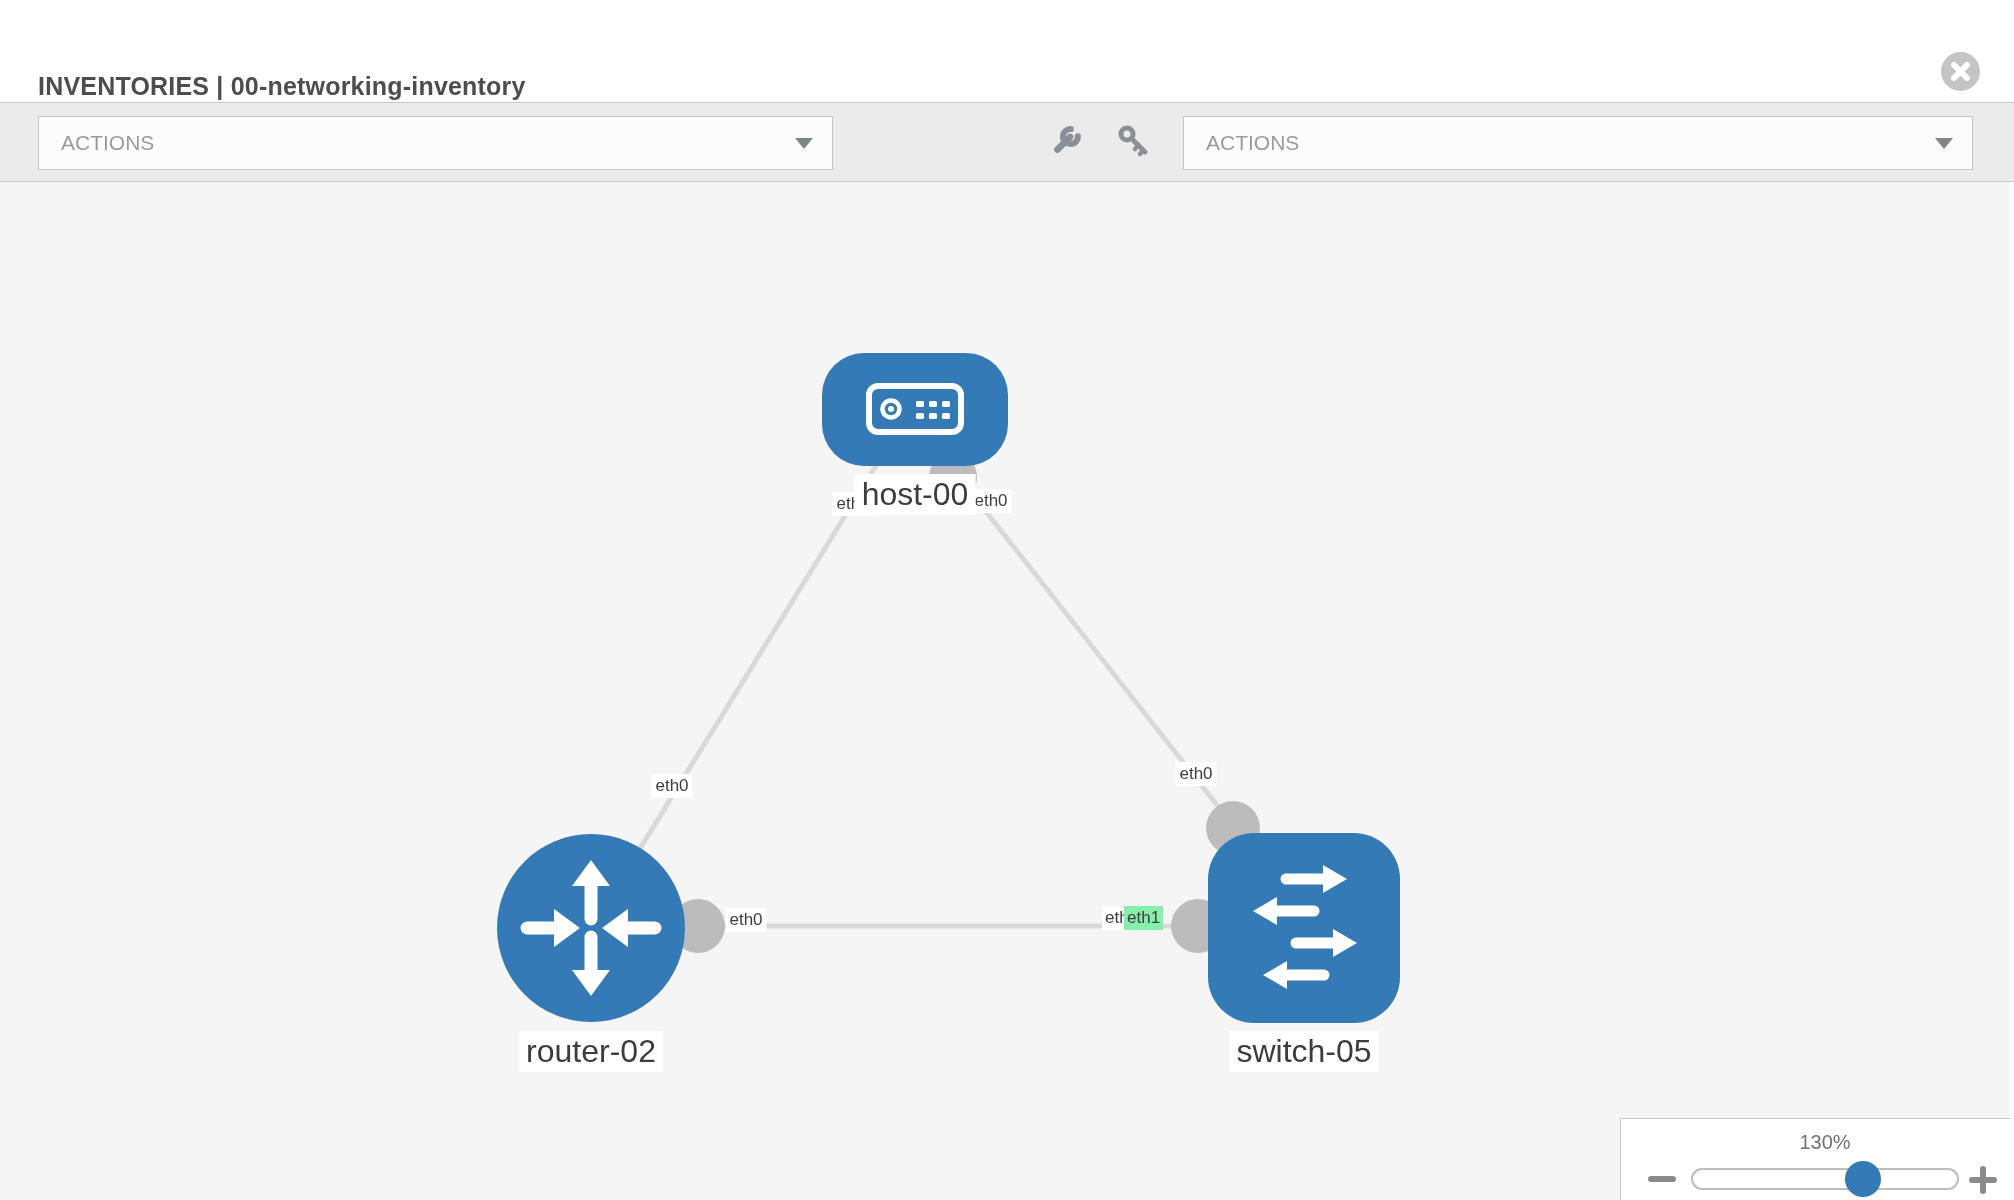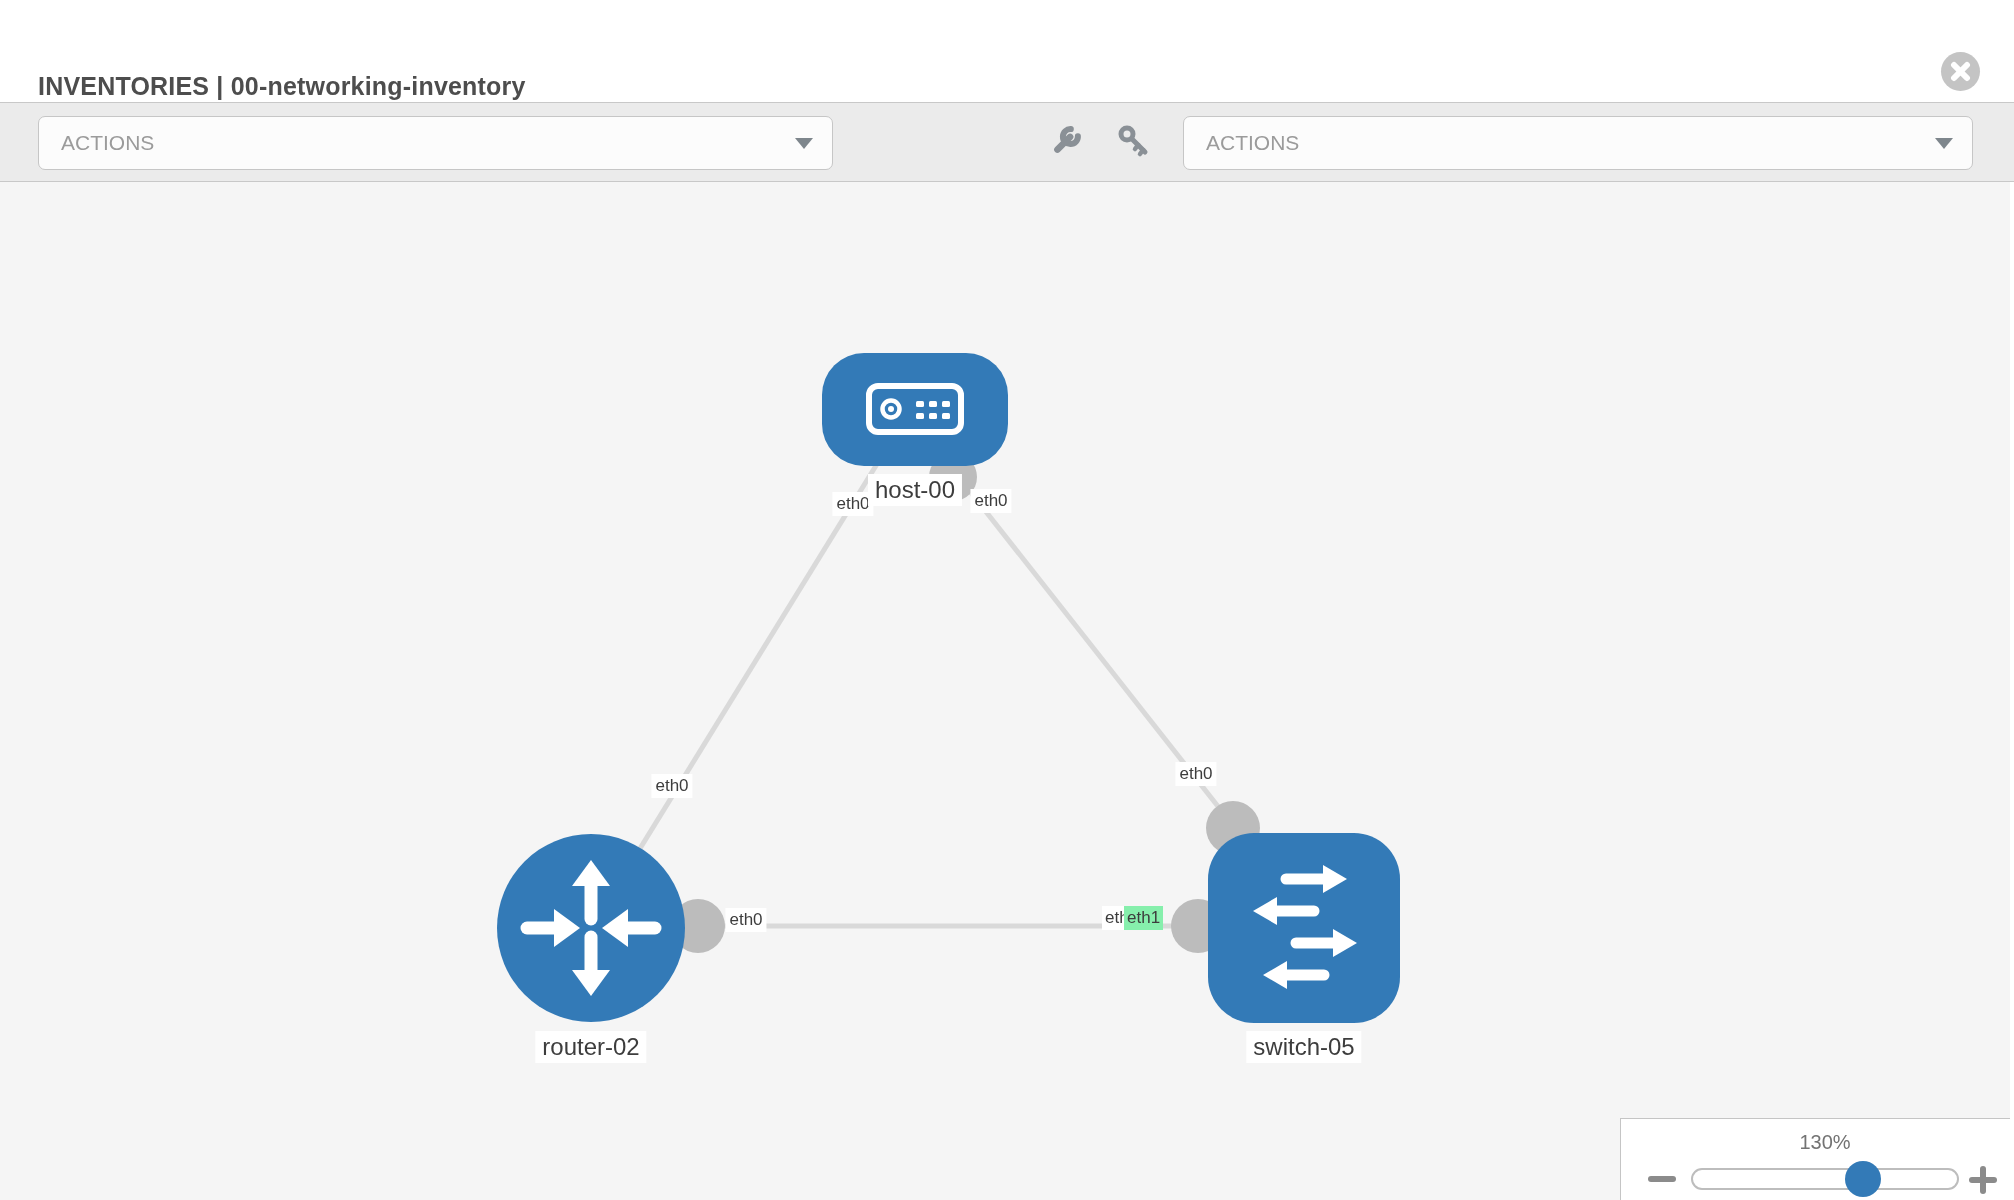--- a/index.html
+++ b/index.html
@@ -22,21 +22,21 @@
     display:flex; align-items:center; justify-content:center;
   }
 
   
   .toolbar {
     position:absolute; top:66px; left:0; right:0; height:80px;
     background:#ebebeb; border-top:1px solid #c8c8c8; border-bottom:1px solid #c8c8c8;
   }
   .select {
     position:absolute; top:13px; height:54px;
-    background:#fcfcfc; border:1px solid #c6c6c6; border-radius:7px;
+    background:#fcfcfc; border:1px solid #c6c6c6; border-radius:0;
     display:flex; align-items:center; padding:0 22px;
     color:#9b9b9b; font-size:21px; cursor:pointer;
   }
   .select-actions { left:38px;  width:795px; }
   .select-search  { left:1183px; width:790px; }
   .caret {
     position:absolute; right:19px; top:50%; margin-top:-5px;
     width:0; height:0; border-left:9px solid transparent; border-right:9px solid transparent;
     border-top:11px solid #7e868c;
   }
@@ -52,21 +52,21 @@
   svg.topology { position:absolute; left:0; top:0; width:2014px; height:1054px; display:block; }
   .link     { stroke:#d9d9d9; stroke-width:5; }
   .port     { fill:#bcbcbc; }
   .nodefill { fill:#337ab7; }
   .wstroke  { stroke:#fff; fill:none; stroke-linecap:round; }
   .wfill    { fill:#fff; }
 
   .floatlabel {
     position:absolute; background:#fff; color:#3d3d3d; white-space:nowrap; line-height:1.15;
   }
-  .nodename { font-size:24px; padding:2px 7px; transform:translateX(-50%); }
+  .nodename { font-size:32px; padding:2px 7px; transform:translateX(-50%); }
   .iface    { font-size:17px; padding:2px 4px; transform:translateX(-50%); }
   .iface-stack { transform:none; padding:0; display:flex; }
   .iface-stack span { padding:2px 3px; }
   .iface-front { background:#86efac; margin-left:-17px; }
 
   
   .zoom-panel {
     position:absolute; left:1620px; top:936px; width:393px; height:118px;
     background:#fff; border:1px solid #c5c5c5;
   }

